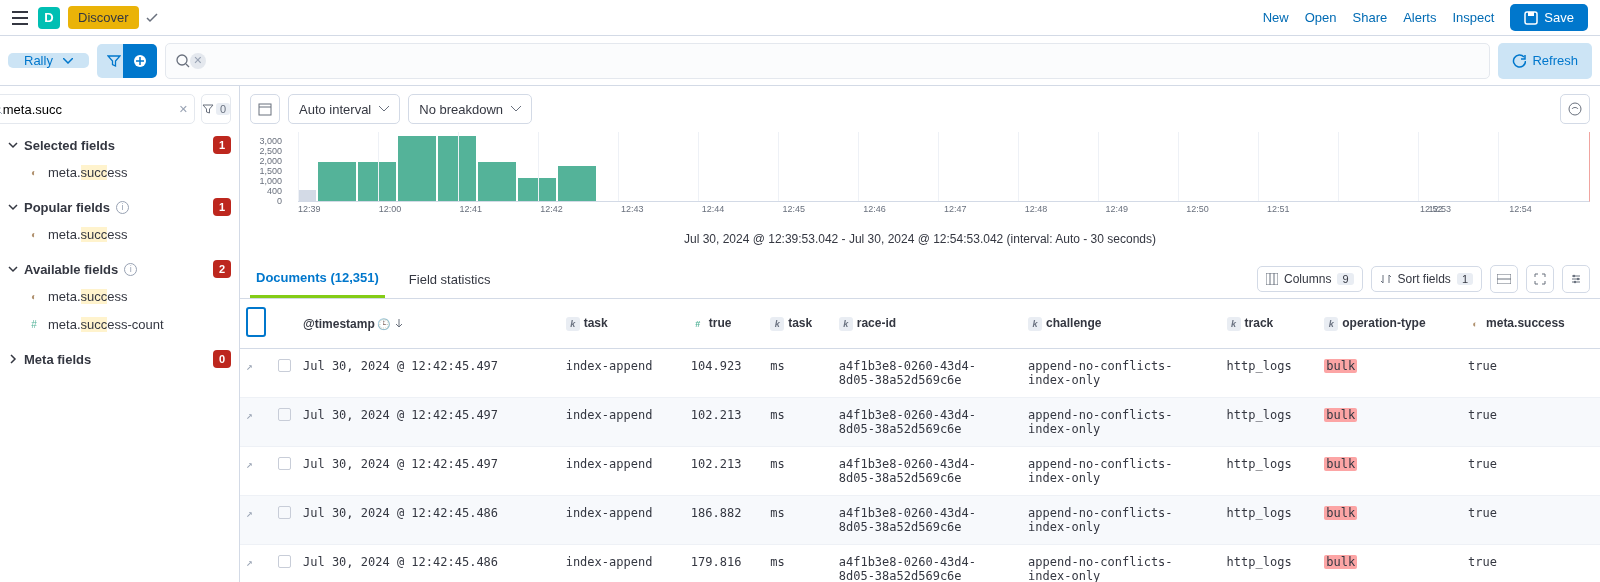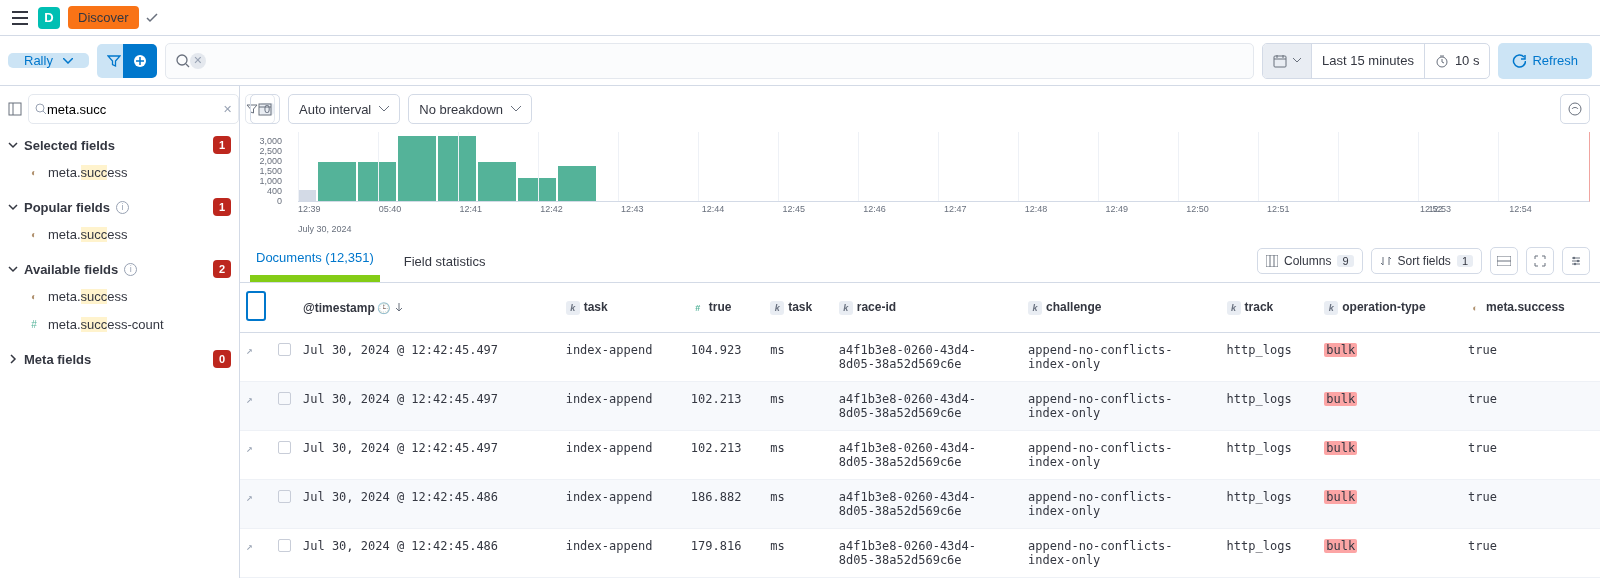--- a/index.html
+++ b/index.html
@@ -1,20 +1,20 @@
 <!DOCTYPE html>
 <html><head>
 <meta charset="utf-8">
 <style>
 * { box-sizing: border-box; margin: 0; padding: 0; }
 body { font-family: -apple-system, BlinkMacSystemFont, "Segoe UI", Helvetica, Arial, sans-serif; font-size: 13px; color: #343741; background: #fff; }
 .header { display: flex; align-items: center; padding: 6px 12px; border-bottom: 1px solid #d3dae6; height: 36px; }
 .hamburger { cursor: pointer; margin-right: 10px; }
 .app-badge { width: 22px; height: 22px; background: #00BFB3; border-radius: 4px; color: #fff; display: flex; align-items: center; justify-content: center; font-weight: bold; font-size: 13px; margin-right: 8px; }
-.breadcrumb-btn { background: #f97316; border-radius: 4px; padding: 4px 10px; font-size: 13px; color: #343741; margin-right: 6px; }
+.breadcrumb-btn { background: #eab308; border-radius: 4px; padding: 4px 10px; font-size: 13px; color: #343741; margin-right: 6px; }
 .check { color: #69707d; }
 .header-right { margin-left: auto; display: flex; align-items: center; gap: 16px; }
 .header-link { color: #006BB4; font-size: 13px; cursor: pointer; }
 .save-btn { background: #07C; color: #fff; padding: 6px 14px; border-radius: 5px; display: flex; align-items: center; gap: 6px; font-weight: 500; cursor: pointer; }
 
 .querybar { display: flex; align-items: center; padding: 8px 8px; gap: 8px; height: 50px; border-bottom: 1px solid #d3dae6; }
 .dataview-btn { background: #cce4f5; color: #07C; border-radius: 5px; padding: 0 16px; display: flex; align-items: center; gap: 10px; font-weight: 500; cursor: pointer; }
 .sq-btn { width: 34px; height: 34px; border-radius: 5px; display: flex; align-items: center; justify-content: center; cursor: pointer; }
 .filter-sq { background: #cce4f5; color: #07C; border-top-right-radius:0; border-bottom-right-radius:0;}
 .add-sq { background: #07C; color: #fff; border-top-left-radius:0; border-bottom-left-radius:0; margin-left:-8px;}
@@ -22,21 +22,21 @@
 .search-box input { border: none; background: transparent; outline: none; flex: 1; font-size: 14px; color: #343741; padding: 0 6px; }
 .clear-x { color: #98a2b3; cursor: pointer; width:16px; height:16px; border-radius:50%; background:#e4e8ee; display:flex; align-items:center; justify-content:center; font-size:11px;}
 .timepicker { display: flex; align-items: center; border: 1px solid #d3dae6; border-radius: 5px; height: 36px; overflow: hidden; }
 .tp-seg { padding: 0 10px; display: flex; align-items: center; gap: 6px; height: 100%; }
 .tp-seg.cal { background:#e9edf3; border-right:1px solid #d3dae6;}
 .tp-seg.interval { border-left:1px solid #d3dae6;}
 .refresh-btn { background: #cce4f5; color: #07C; border-radius: 5px; padding: 0 14px; height: 36px; display: flex; align-items: center; gap: 6px; cursor: pointer; }
 
 .main { display: flex; }
 .sidebar { width: 240px; border-right: 1px solid #d3dae6; padding: 8px; }
-.side-top { display: flex; align-items: center; gap: 6px; margin-bottom: 8px;}
+.side-top { display: flex; align-items: center; gap: 6px; margin-bottom: 8px; justify-content: flex-end;}
 .side-search { flex: 1; display: flex; align-items: center; border: 1px solid #e4e8ee; border-radius: 5px; padding: 4px 6px; height: 30px;}
 .side-search input { border:none; outline:none; flex:1; font-size:13px; background:transparent; }
 .side-search .sm-x { color:#98a2b3; cursor:pointer; font-size:11px;}
 .side-filter { width:30px; height:30px; border:1px solid #e4e8ee; border-radius:5px; display:flex; align-items:center; justify-content:center; color:#69707d; cursor:pointer;}
 .fcount { background:#e9edf3; border-radius:3px; padding:0 4px; font-size:11px; color:#6a7280;}
 .field-section { margin: 12px 0 4px; display: flex; align-items: center; gap: 6px; cursor: pointer;}
 .field-section .label { font-weight: 600; font-size: 13px; }
 .badge { margin-left: auto; background: #bd271e; color:#fff; border-radius: 4px; min-width: 18px; height: 18px; display:flex; align-items:center; justify-content:center; font-size:11px; font-weight:600; padding:0 4px;}
 .badge.zero { background:#bd271e;}
 .field-item { display: flex; align-items: center; gap: 6px; padding: 6px 0 6px 18px; font-size: 13px; cursor: pointer;}
@@ -55,21 +55,21 @@
 .bars-wrap { margin-left:48px; height:70px; display:flex; align-items:flex-end; gap:2px; border-bottom:1px solid #d3dae6; border-right:1px solid #f1a4a0; position:relative;}
 .bar { width:38px; background:#54b399; }
 .gridline { position:absolute; top:0; bottom:0; width:1px; background:#eef1f6;}
 .x-axis { margin-left:48px; display:flex; font-size:9px; color:#69707d; padding-top:2px; position:relative; height:22px;}
 .x-tick { position:absolute;}
 .xdate { font-size:9px; color:#69707d; margin-left:48px;}
 .chart-caption { text-align:center; font-size:12px; color:#343741; padding:8px 0;}
 
 .tabs-row { display:flex; align-items:center; border-bottom:1px solid #d3dae6; padding:0 10px; margin-top:6px;}
 .tab { padding:10px 6px; margin-right:18px; cursor:pointer; font-size:13px;}
-.tab.active { color:#07C; border-bottom:7px solid #84cc16; font-weight:400;}
+.tab.active { color:#07C; border-bottom:3px solid #84cc16; font-weight:700;}
 .tabs-right { margin-left:auto; display:flex; gap:8px; align-items:center;}
 .chip-btn { border:1px solid #d3dae6; border-radius:5px; padding:5px 8px; display:flex; align-items:center; gap:6px; cursor:pointer; font-size:12px;}
 .chip-count { background:#e9edf3; border-radius:3px; padding:0 5px; font-size:11px;}
 .sm-icon-btn { border:1px solid #d3dae6; border-radius:5px; width:28px; height:28px; display:flex; align-items:center; justify-content:center; cursor:pointer; color:#69707d;}
 
 .table { width:100%; border-collapse:collapse; font-size:12px;}
 .table th { text-align:left; padding:8px 6px; border-bottom:1px solid #d3dae6; font-weight:600; font-size:12px; color:#343741; white-space:nowrap;}
 .table td { padding:10px 6px; border-bottom:1px solid #eef1f6; font-family: "SFMono-Regular", Consolas, monospace; font-size:12px; color:#343741; vertical-align:top;}
 .table tr:nth-child(even) td { background:#f7f9fc; }
 .col-ftype { width:14px; height:14px; border-radius:3px; display:inline-flex; align-items:center; justify-content:center; font-size:9px; margin-right:4px; background:#e9edf3; color:#6a7280; font-family:sans-serif; font-style:italic;}
@@ -91,20 +91,34 @@
         <path d="M0 1h16M0 7h16M0 13h16" stroke="#343741" stroke-width="2"></path>
       </svg>
   </div>
   <div class="app-badge">D</div>
   <div class="breadcrumb-btn">Discover</div>
   <div class="check">
     <svg width="14" height="14">
         <path d="M2 7l3 3 7-7" stroke="#69707d" stroke-width="1.5" fill="none"></path>
       </svg>
   </div>
+  <div class="header-right">
+    <span class="header-link">New</span>
+    <span class="header-link">Open</span>
+    <span class="header-link">Share</span>
+    <span class="header-link">Alerts</span>
+    <span class="header-link">Inspect</span>
+    <div class="save-btn">
+      <svg width="14" height="14">
+          <rect x="1" y="1" width="12" height="12" rx="2" fill="none" stroke="#fff" stroke-width="1.5"></rect>
+          <rect x="4" y="1" width="6" height="4" fill="#fff"></rect>
+        </svg>
+      <span>Save</span>
+    </div>
+  </div>
 </div>
 
 <div class="querybar">
   <div class="dataview-btn">
     <span>Rally</span>
     <svg width="10" height="6">
         <path d="M0 0l5 5 5-5" stroke="#07C" stroke-width="1.5" fill="none"></path>
       </svg>
   </div>
   <div style="display:flex">
@@ -119,39 +133,20 @@
           <path d="M7 3v8M3 7h8" stroke="#07C" stroke-width="1.5"></path>
         </svg>
     </div>
   </div>
   <div class="search-box">
     <svg width="14" height="14">
         <circle cx="6" cy="6" r="5" fill="none" stroke="#69707d" stroke-width="1.3"></circle>
         <path d="M10 10l3 3" stroke="#69707d" stroke-width="1.3"></path>
       </svg>
     <div class="clear-x">✕</div>
-  </div>
-  <div class="timepicker">
-    <div class="tp-seg cal">
-      <svg width="14" height="14">
-          <rect x="1" y="2" width="12" height="11" rx="1" fill="none" stroke="#69707d"></rect>
-          <path d="M1 5h12M4 1v3M10 1v3" stroke="#69707d"></path>
-        </svg>
-      <svg width="8" height="5">
-          <path d="M0 0l4 4 4-4" stroke="#69707d" fill="none"></path>
-        </svg>
-    </div>
-    <div class="tp-seg">Last 15 minutes</div>
-    <div class="tp-seg interval">
-      <svg width="14" height="14">
-          <circle cx="7" cy="8" r="5" fill="none" stroke="#69707d"></circle>
-          <path d="M7 5v3l2 1M5 2h4" stroke="#69707d" fill="none"></path>
-        </svg>
-      <span>10 s</span>
-    </div>
   </div>
   <div class="refresh-btn">
     <svg width="14" height="14">
         <path d="M12 3a6 6 0 1 0 1.5 4" fill="none" stroke="#07C" stroke-width="1.5"></path>
         <path d="M13 1v4h-4" fill="none" stroke="#07C" stroke-width="1.5"></path>
       </svg>
     <span>Refresh</span>
   </div>
 </div>
 
@@ -292,38 +287,38 @@
           <div class="gridline" style="left: 720px;"></div>
           <div class="gridline" style="left: 800px;"></div>
           <div class="gridline" style="left: 880px;"></div>
           <div class="gridline" style="left: 960px;"></div>
           <div class="gridline" style="left: 1040px;"></div>
           <div class="gridline" style="left: 1120px;"></div>
           <div class="gridline" style="left: 1200px;"></div>
         </div>
       <div class="x-axis" id="xaxis">
           <span class="x-tick" style="left: 0px;">12:39</span>
-          <span class="x-tick" style="left: 80.75px;">05:40</span>
+          <span class="x-tick" style="left: 80.75px;">12:00</span>
           <span class="x-tick" style="left: 161.5px;">12:41</span>
           <span class="x-tick" style="left: 242.25px;">12:42</span>
           <span class="x-tick" style="left: 323px;">12:43</span>
           <span class="x-tick" style="left: 403.75px;">12:44</span>
           <span class="x-tick" style="left: 484.5px;">12:45</span>
           <span class="x-tick" style="left: 565.25px;">12:46</span>
           <span class="x-tick" style="left: 646px;">12:47</span>
           <span class="x-tick" style="left: 726.75px;">12:48</span>
           <span class="x-tick" style="left: 807.5px;">12:49</span>
           <span class="x-tick" style="left: 888.25px;">12:50</span>
           <span class="x-tick" style="left: 969px;">12:51</span>
           <span class="x-tick" style="left: 1090px; margin-left: 32px;">12:52</span>
           <span class="x-tick" style="left: 1130.5px;">12:53</span>
           <span class="x-tick" style="left: 1211.25px;">12:54</span>
         </div>
-      <div class="xdate">July 30, 2024</div>
-    </div>
+    </div>
+    <div class="chart-caption">Jul 30, 2024 @ 12:39:53.042 - Jul 30, 2024 @ 12:54:53.042 (interval: Auto - 30 seconds)</div>
 
     <div class="tabs-row">
       <div class="tab active">Documents (12,351)</div>
       <div class="tab">Field statistics</div>
       <div class="tabs-right">
         <div class="chip-btn">
           <svg width="12" height="12">
               <rect x="0" y="0" width="12" height="12" fill="none" stroke="#69707d"></rect>
               <path d="M4 0v12M8 0v12" stroke="#69707d"></path>
             </svg>

